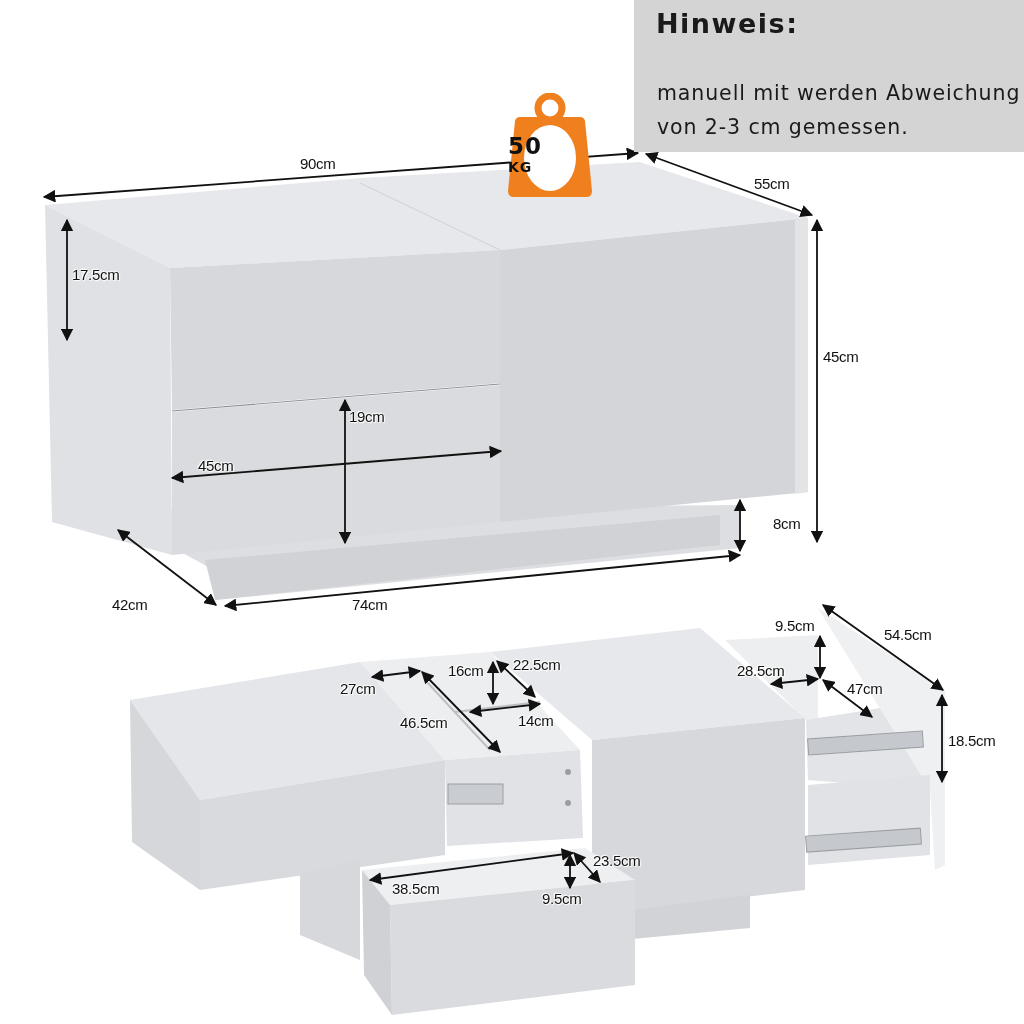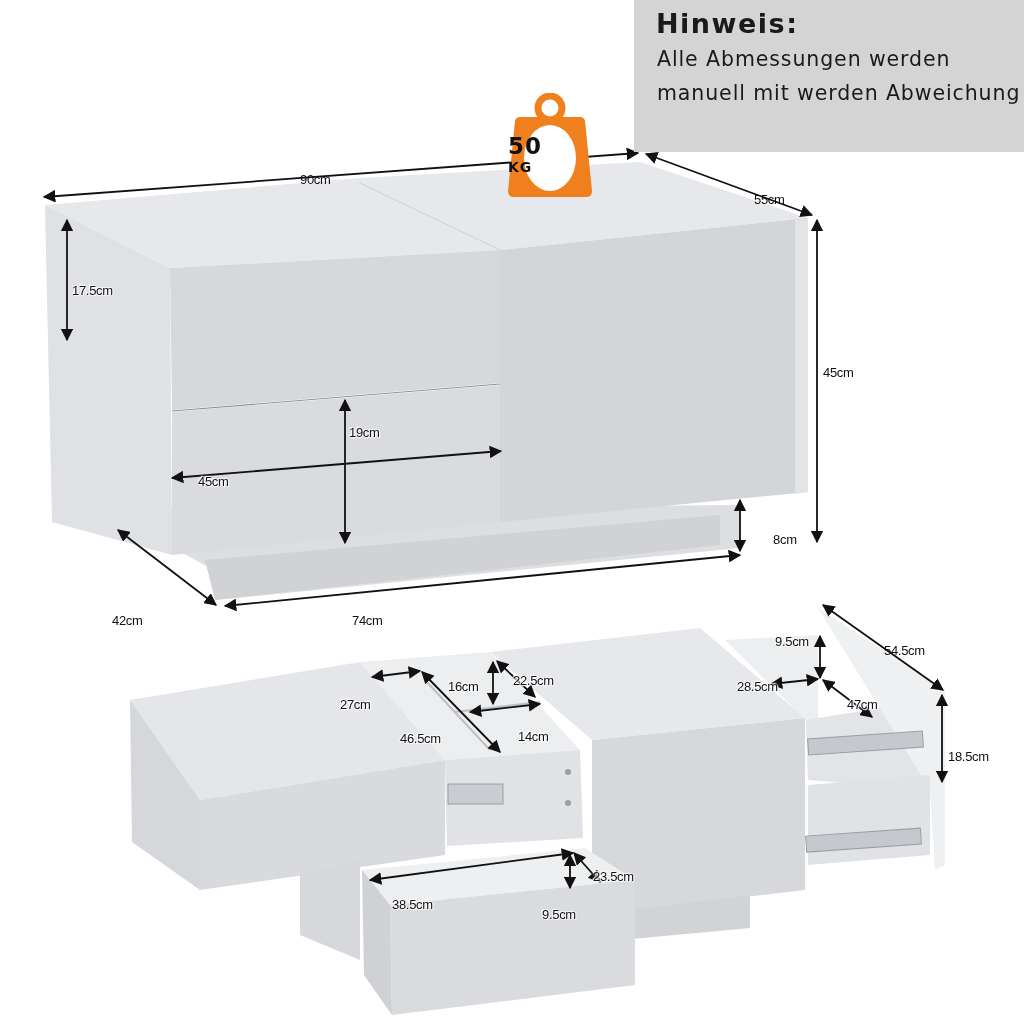--- a/index.html
+++ b/index.html
@@ -4,22 +4,22 @@
   <style>
     html, body { margin:0; padding:0; }
     body { width:1024px; height:1024px; background:#ffffff; position:relative; overflow:hidden;
            font-family:"Liberation Sans", sans-serif; }
     #scene { position:absolute; left:0; top:0; width:941px; height:1024px; }
     .note-box { position:absolute; left:634px; top:0; width:390px; height:152px; background:#d4d4d4; }
     .note-title { position:absolute; left:656px; top:8px; font-family:"DejaVu Sans", sans-serif; font-weight:bold;
                   font-size:27px; letter-spacing:1.5px; color:#1a1a1a; }
     .note-line { position:absolute; left:657px; font-family:"DejaVu Sans", sans-serif; font-size:20.5px;
                  letter-spacing:0.9px; color:#1a1a1a; white-space:nowrap; }
-    .dim { position:absolute; font-family:"Liberation Sans", sans-serif; font-size:13px; color:#111;
-           white-space:nowrap; letter-spacing:-0.3px;margin-top:17px; }
+    .dim { position:absolute; font-family:"Liberation Sans", sans-serif; font-size:15px; color:#111;
+           white-space:nowrap; letter-spacing:-0.3px; }
     .dim.halo { text-shadow: 0 0 2px #fff, 0 0 2px #fff, 1px 1px 1px #fff, -1px -1px 1px #fff; }
     .weight-badge { position:absolute; left:508px; top:93px; width:84px; height:104px; }
     .weight-num { position:absolute; left:0; top:40px; width:84px; text-align:left; font-family:"DejaVu Sans", sans-serif;
                   font-weight:bold; font-size:23px; color:#111; letter-spacing:1px; }
     .weight-unit { position:absolute; left:0; top:66px; width:84px; font-family:"DejaVu Sans", sans-serif;
                    font-weight:bold; font-size:14px; color:#111; letter-spacing:1px; }
   </style>
 </head>
 <body>
 
@@ -108,22 +108,22 @@
       <line x1="820" y1="636" x2="820" y2="678" marker-start="url(#ah)" marker-end="url(#ah)"></line>
       <line x1="771" y1="684" x2="818" y2="679" marker-start="url(#ah)" marker-end="url(#ah)"></line>
       <line x1="823" y1="680" x2="872" y2="717" marker-start="url(#ah)" marker-end="url(#ah)"></line>
       <line x1="823" y1="605" x2="943" y2="690" marker-start="url(#ah)" marker-end="url(#ah)"></line>
       <line x1="942" y1="695" x2="942" y2="782" marker-start="url(#ah)" marker-end="url(#ah)"></line>
     </g>
   </svg>
 
   <div class="note-box"></div>
   <div class="note-title">Hinweis:</div>
-  <div class="note-line" style="top:47px">Alle Abmessungen werden</div>
   <div class="note-line" style="top:81px">manuell mit werden Abweichung</div>
+  <div class="note-line" style="top:115px">von 2-3 cm gemessen.</div>
 
   <div class="weight-badge">
     <svg width="84" height="104">
       <circle cx="42" cy="15" r="12" fill="none" stroke="#f07f1d" stroke-width="7"></circle>
       <path d="M12,24 L72,24 Q76,24 77,28 L84,98 Q84,104 78,104 L6,104 Q0,104 0,98 L7,28 Q8,24 12,24 z" fill="#f07f1d"></path>
       <ellipse cx="42" cy="65" rx="26" ry="33" fill="#ffffff"></ellipse>
     </svg>
     <div class="weight-num">50</div>
     <div class="weight-unit">KG</div>
   </div>

